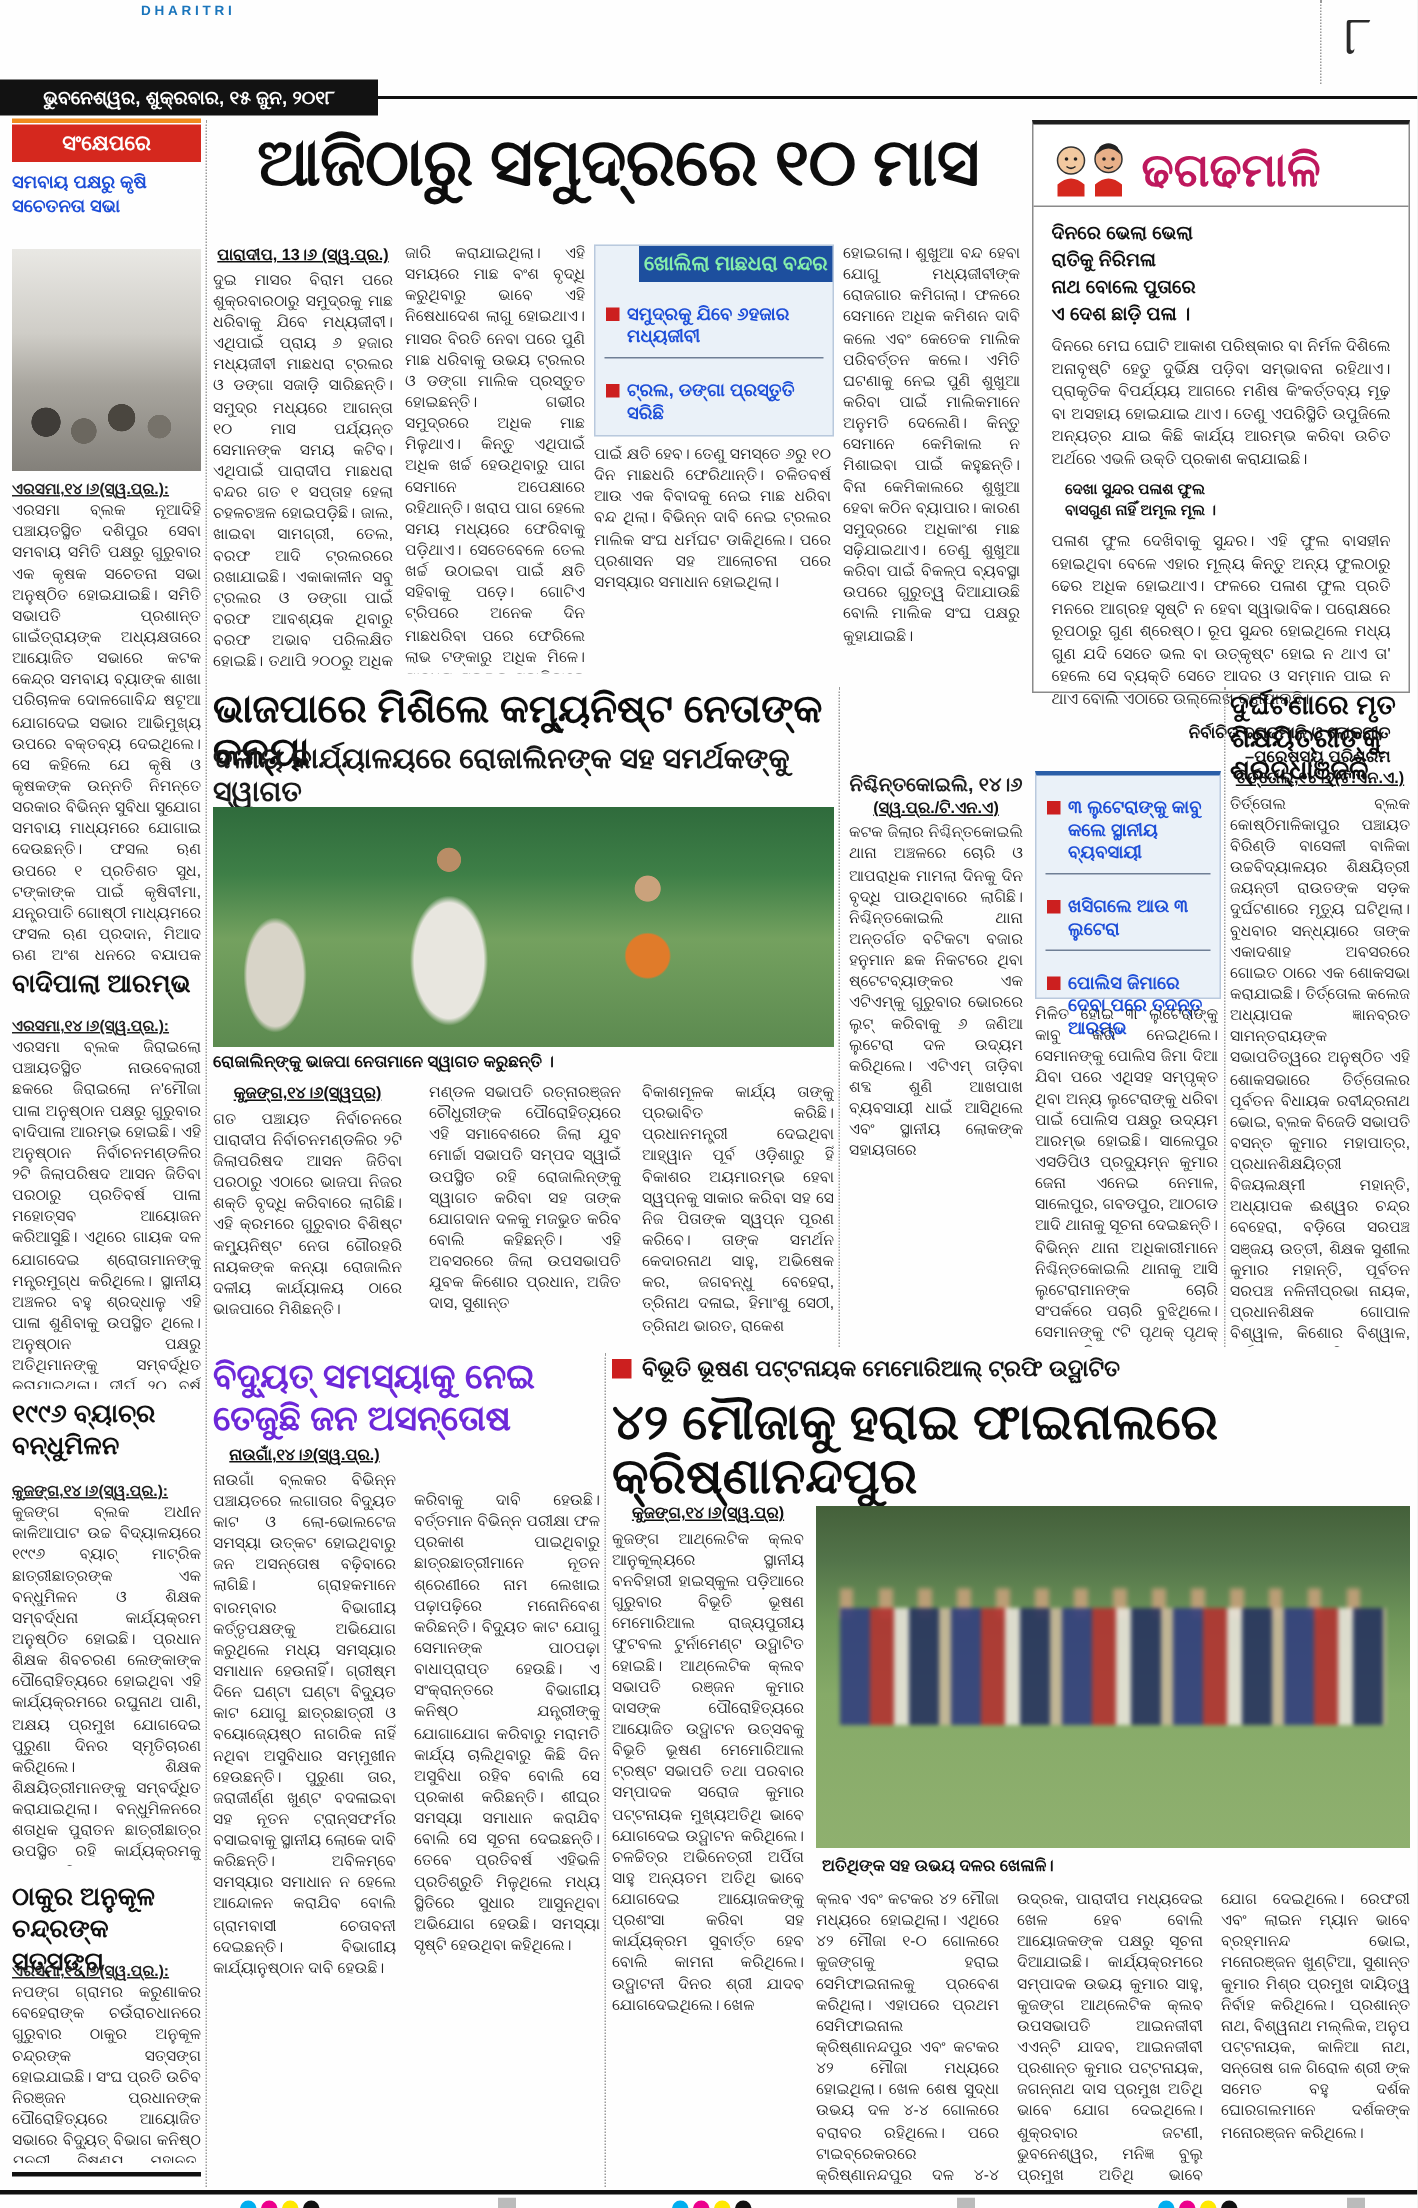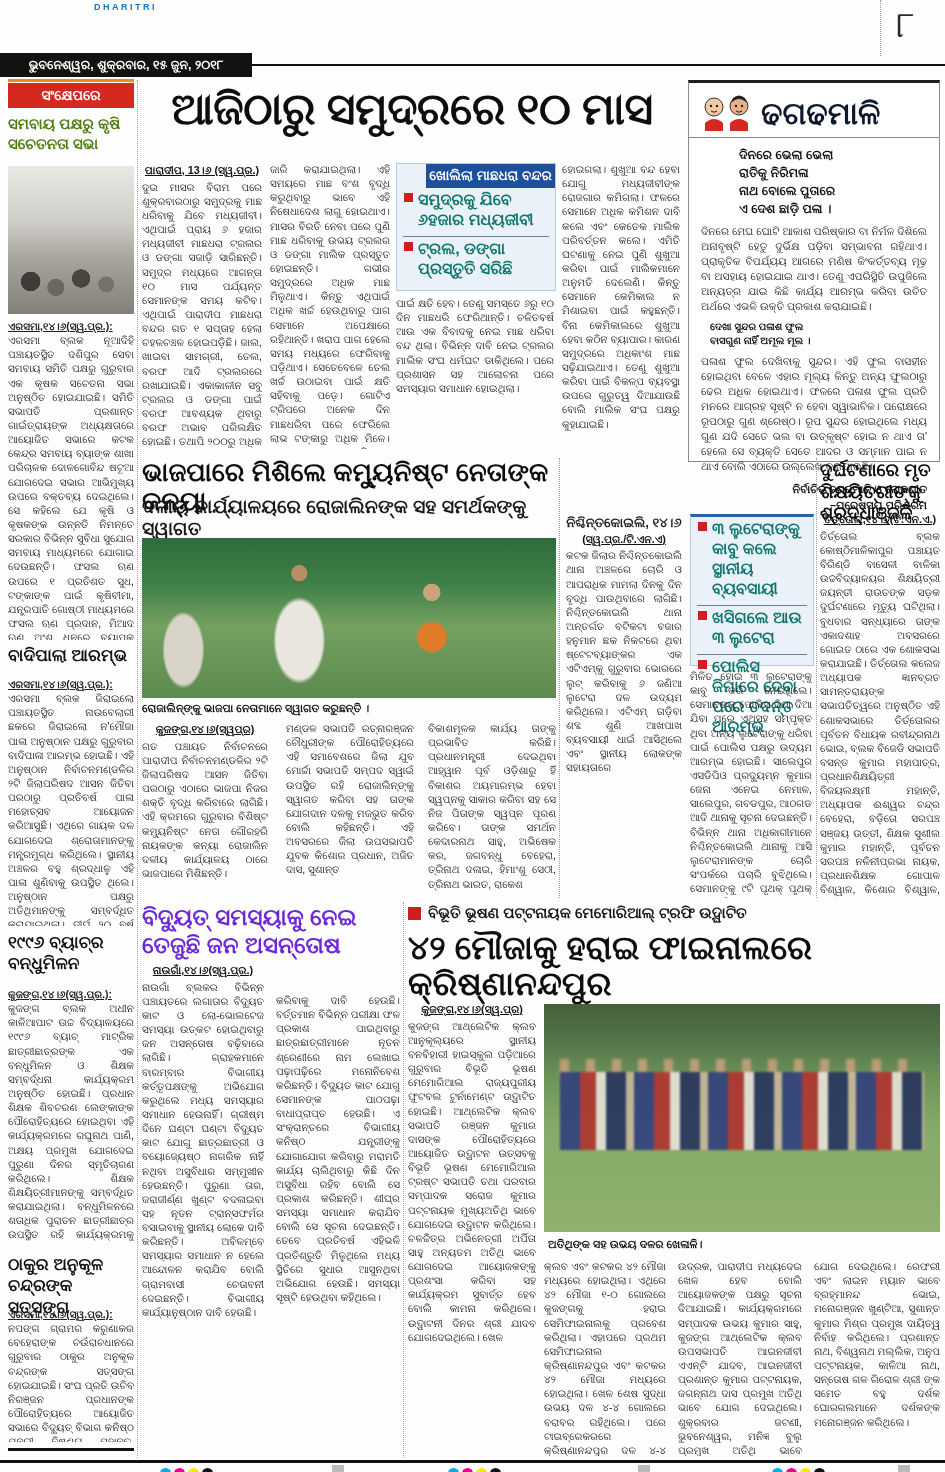--- a/index.html
+++ b/index.html
@@ -11,51 +11,51 @@
   .logo-latin{font-size:9px;font-weight:bold;color:#1a75bc;letter-spacing:2.5px;}
   .datebar{background:#121212;color:#fff;font-size:12.5px;font-weight:bold;
            display:flex;align-items:center;justify-content:center;}
   .mast-rule{background:#111;}
   .pagenum{font-size:36px;font-weight:300;color:#2a2a2a;font-family:"DejaVu Sans",sans-serif;}
   .vdot{border-left:1px dotted #9a9a9a;width:0;}
   
   .brief-head{background:#d5281e;color:#fff;font-weight:bold;font-size:14px;
               display:flex;align-items:center;justify-content:center;}
   .brief-accent{background:#f08a1d;}
-  .sb-title{font-size:15px;font-weight:bold;line-height:1.3;color:#4d7c0f;}
+  .sb-title{font-size:12px;font-weight:bold;line-height:1.3;color:#1d4ed8;}
   .sb-title-lg{font-size:17px;font-weight:bold;line-height:1.25;color:#111;}
   .col{font-size:10.4px;line-height:1.36;text-align:justify;color:#222;overflow:hidden;}
   .dateline{display:block;font-weight:bold;text-align:center;font-size:10.8px;
             text-decoration:underline;margin-bottom:3px;color:#111;}
   .dateline-inline{font-weight:bold;text-decoration:underline;}
   
   .hl-top{font-size:44px;font-weight:bold;color:#0d0d0d;text-align:center;line-height:1.05;letter-spacing:-0.5px;}
   .hl-26{font-size:26px;font-weight:bold;line-height:1.1;color:#0d0d0d;}
   .hl-deck{font-size:19px;font-weight:600;line-height:1.15;color:#191919;}
   .hl-29{font-size:29px;font-weight:bold;text-align:center;color:#0d0d0d;line-height:1.05;}
   .hl-18{font-size:18px;font-weight:bold;line-height:1.2;color:#0d0d0d;}
   .hl-23{font-size:23px;font-weight:bold;line-height:1.2;color:#6d28d9;}
   .hl-33{font-size:33px;font-weight:bold;line-height:1.1;color:#0d0d0d;}
   .kicker{font-size:15px;font-weight:bold;color:#151515;display:flex;align-items:center;gap:7px;}
   .redsq{width:13px;height:13px;background:#cc1f1f;flex:0 0 auto;}
   
   .ibox{background:#eaf1f8;border:1px solid #b9c9dd;}
-  .ibox-head{background:#1d4f9e;color:#ffffff;font-weight:bold;font-size:13.5px;
+  .ibox-head{background:#1d4f9e;color:#86efac;font-weight:bold;font-size:13.5px;
              display:flex;align-items:center;justify-content:center;margin-left:29px;}
-  .ibox-item{display:flex;gap:5px;font-weight:bold;font-size:16px;line-height:1.25;
-             padding:2px 6px 6px 7px;color:#0f766e;}
+  .ibox-item{display:flex;gap:5px;font-weight:bold;font-size:12px;line-height:1.25;
+             padding:14px 6px 6px 7px;color:#1d4ed8;}
   .ibox-item .bsq{width:9px;height:9px;background:#cc1f1f;margin-top:3px;flex:0 0 auto;}
   .ibox-div{border-top:1px solid #6f7f95;margin:0 6px;}
   
   .dhag{border:1px solid #8a8a8a;border-top:3px solid #1f1f1f;background:#fff;
         padding:10px 12px 8px;box-sizing:border-box;}
-  .dhag-title{color:#0f172a;font-size:31px;font-weight:bold;line-height:1;}
+  .dhag-title{color:#be185d;font-size:31px;font-weight:bold;line-height:1;}
   .dhag-intro{font-size:10px;line-height:1.35;text-align:center;color:#333;margin:7px 2px 6px;}
   .dhag-sep{border-top:1px solid #8a8a8a;margin:4px -12px 8px;}
-  .poem{font-size:12.5px;font-weight:bold;line-height:1.45;color:#111;margin-left:38px;}
+  .poem{font-size:12.5px;font-weight:bold;line-height:1.45;color:#111;}
   .poem2{font-size:10px;font-weight:bold;line-height:1.45;color:#111;margin-left:9px;}
   .prose{font-size:10.6px;line-height:1.42;text-align:justify;color:#222;margin-top:5px;}
   .credit{font-size:11px;font-weight:bold;text-align:right;color:#111;line-height:1.45;margin-top:8px;}
   
   .photo{overflow:hidden;}
   .photo-meeting{background:
      radial-gradient(circle 16px at 18% 78%, #3f3c38 60%, transparent 62%),
      radial-gradient(circle 14px at 38% 82%, #6b675f 60%, transparent 62%),
      radial-gradient(circle 15px at 58% 76%, #4a463f 60%, transparent 62%),
      radial-gradient(circle 13px at 78% 80%, #76726a 60%, transparent 62%),

